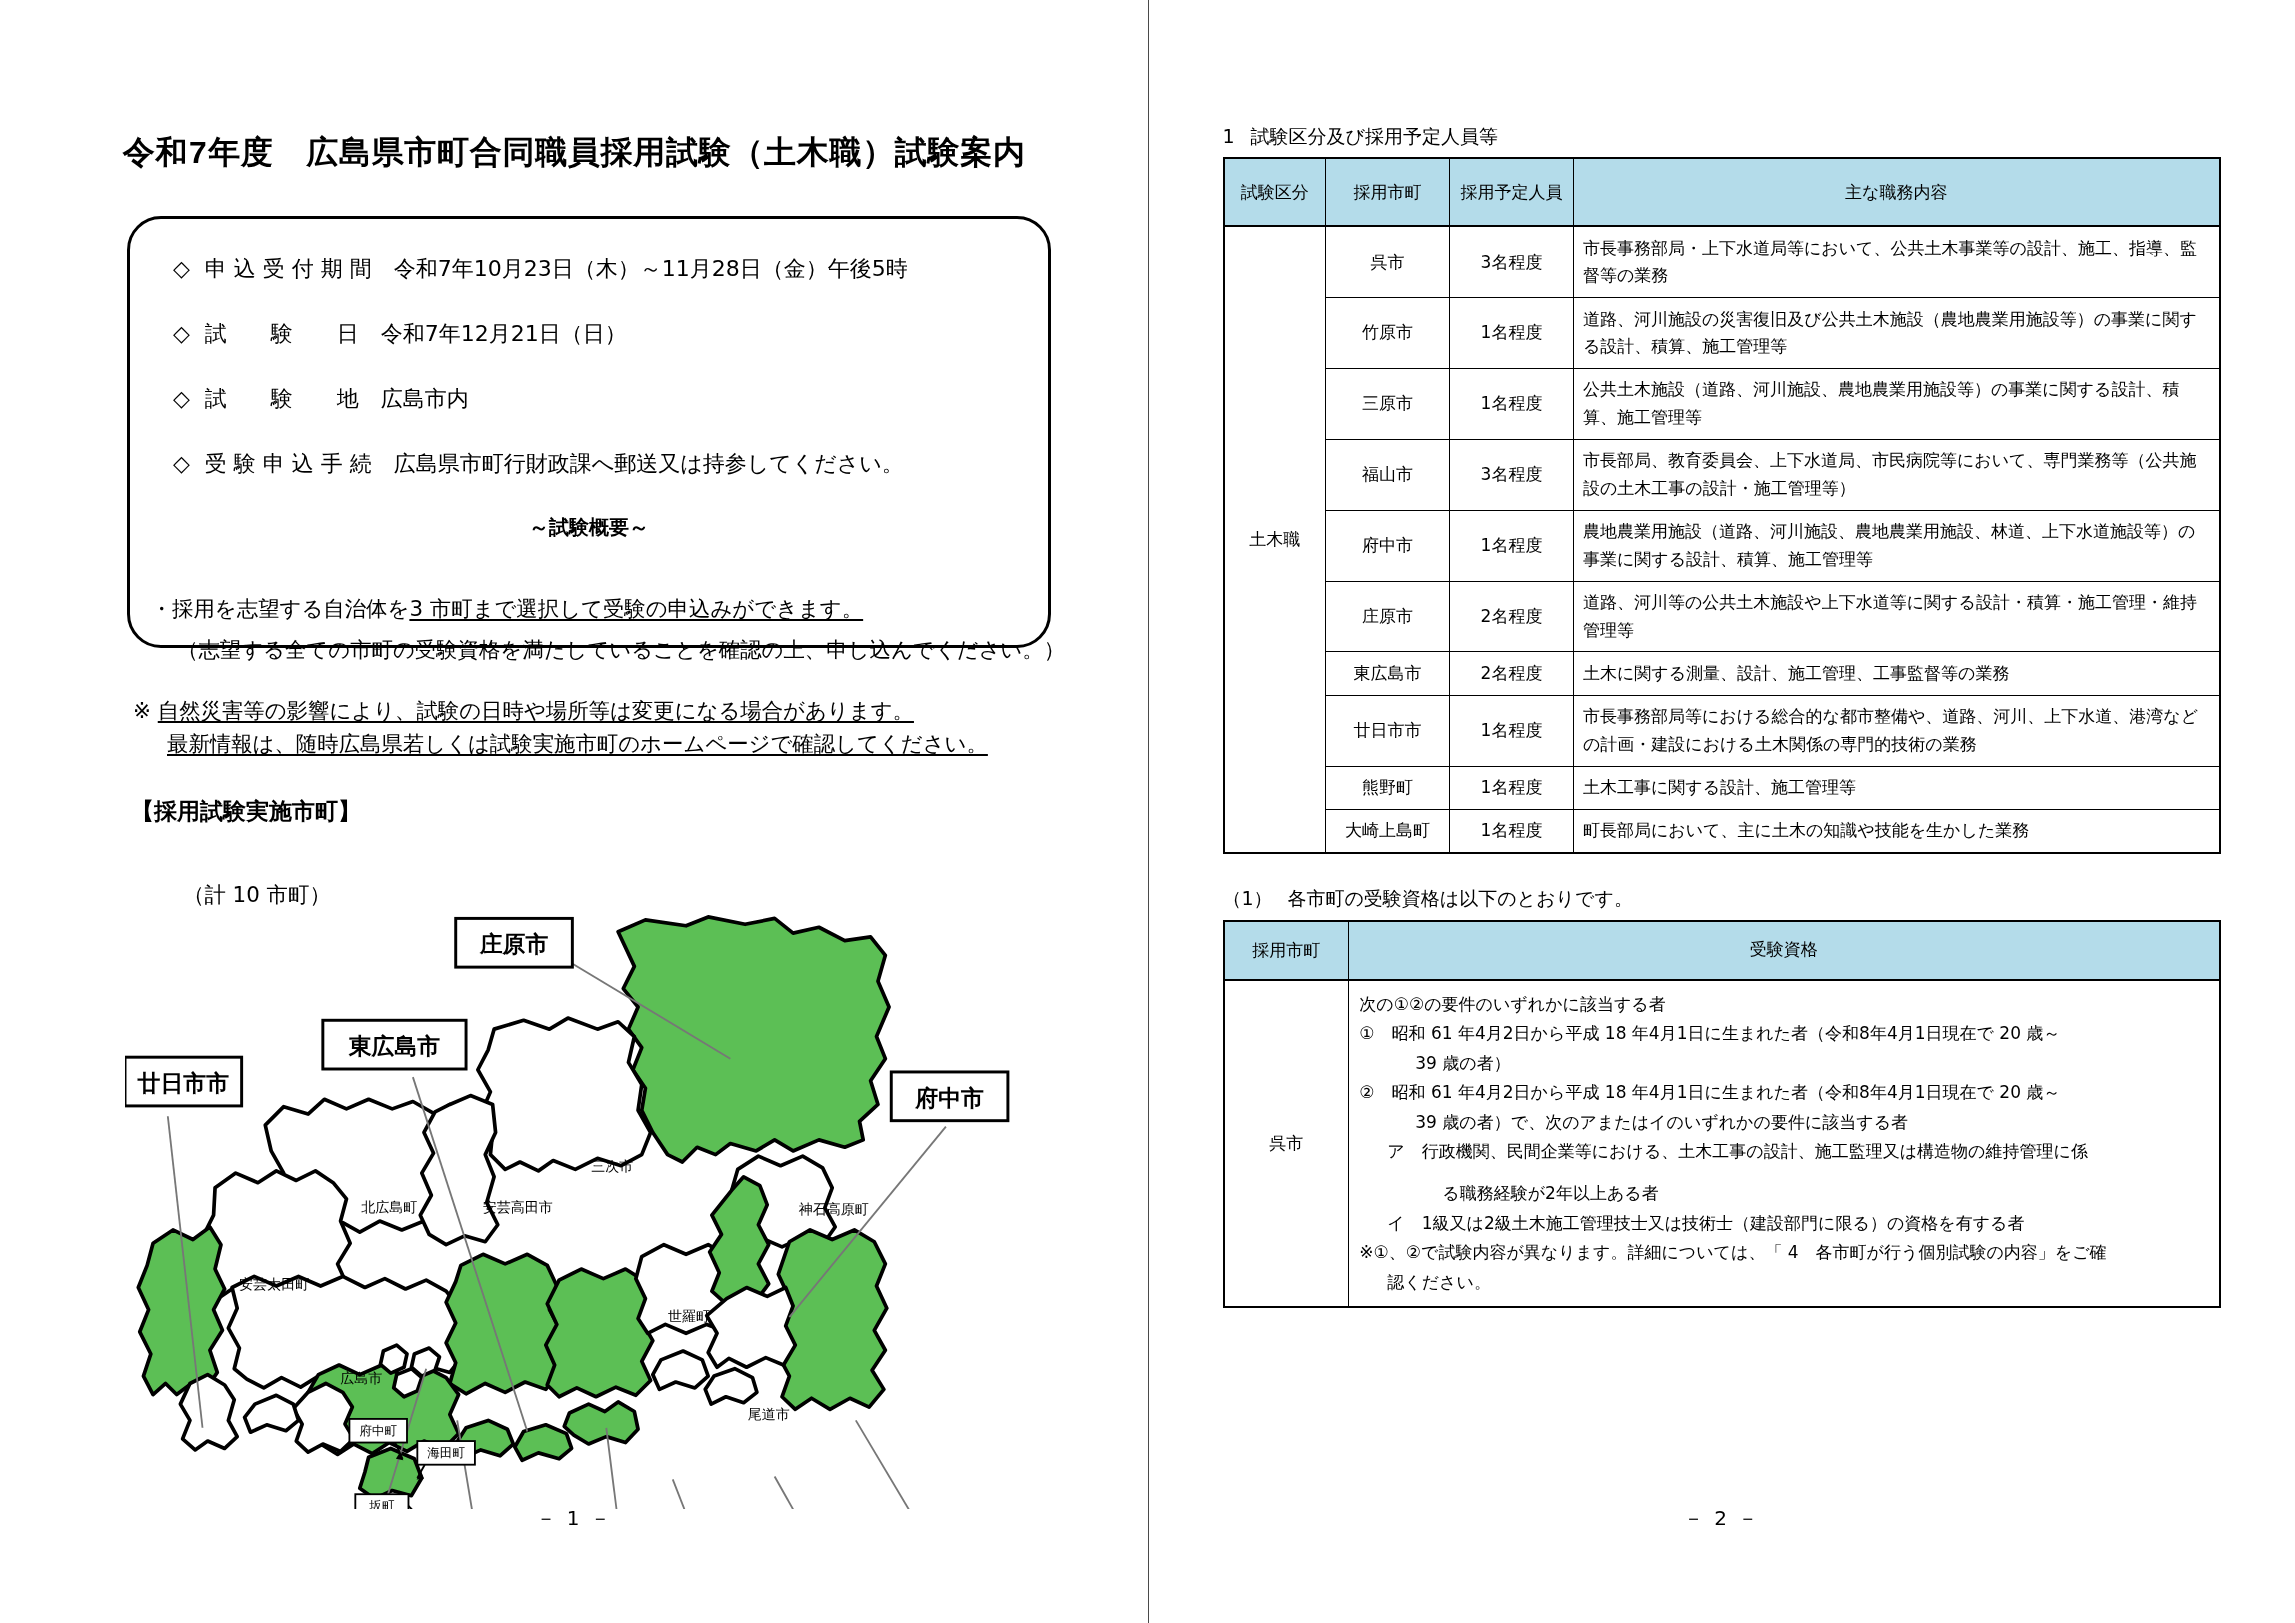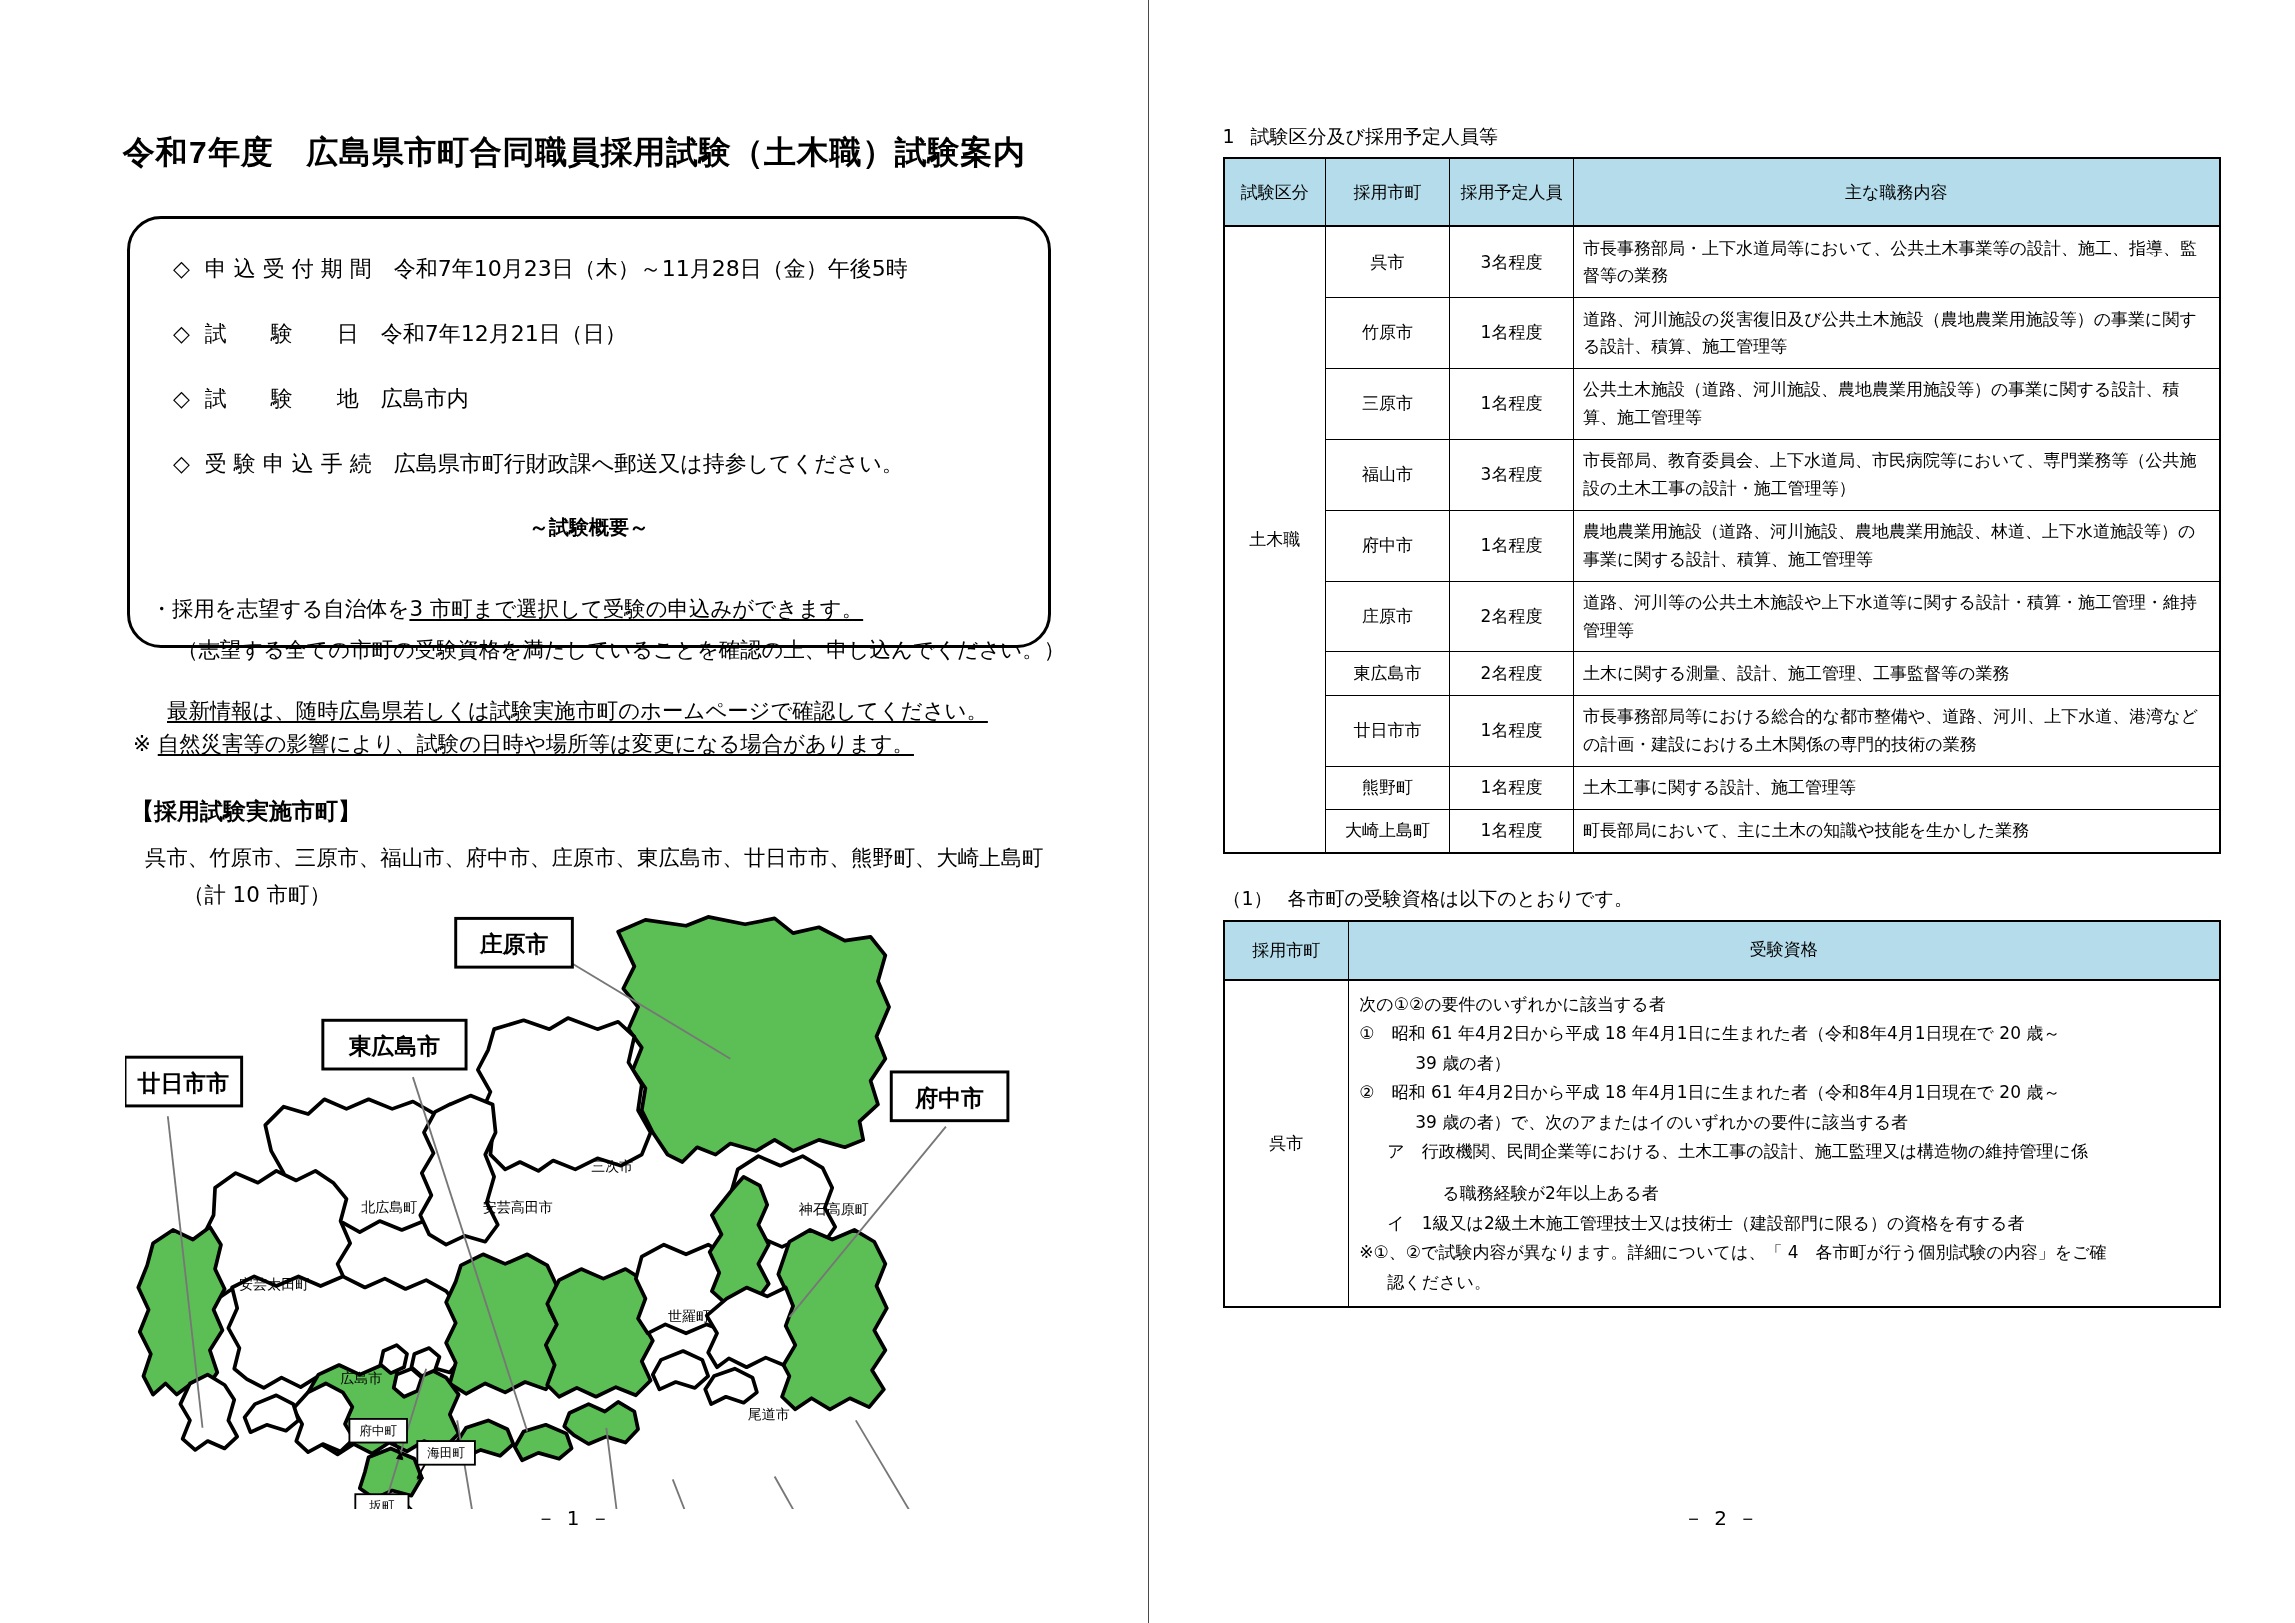--- a/index.html
+++ b/index.html
@@ -178,26 +178,25 @@
       <div class="info-row r4">
         <span class="dia">◇</span><span class="lbl">受 験 申 込 手 続</span><span class="val">広島県市町行財政課へ郵送又は持参してください。</span>
       </div>
 
       <div class="gaiyo-head">～試験概要～</div>
       <div class="gaiyo-l2"><span>・採用を志望する自治体を</span><span class="u">3 市町まで選択して受験の申込みができます。</span></div>
       <div class="gaiyo-l3">（志望する全ての市町の受験資格を満たしていることを確認の上、申し込んでください。）</div>
     </div>
 
     <div class="note">
+      <span class="nl"><span>※</span> <span class="u">自然災害等の影響により、試験の日時や場所等は変更になる場合があります。</span></span>
       <span class="nl nl2"><span class="u">最新情報は、随時広島県若しくは試験実施市町のホームページで確認してください。</span></span>
-      <span class="nl"><span>※</span> <span class="u">自然災害等の影響により、試験の日時や場所等は変更になる場合があります。</span></span>
     </div>
 
     <div class="section-head">【採用試験実施市町】</div>
-    <div class="city-list">呉市、竹原市、三原市、福山市、府中市、庄原市、東広島市、廿日市市、熊野町、大崎上島町</div>
     <div class="city-total">（計 10 市町）</div>
 
     <div class="map-wrap">
       <svg viewBox="0 0 1230 810" xmlns="http://www.w3.org/2000/svg">
         <g id="map-shapes" stroke="#000" stroke-width="5" stroke-linejoin="round">
 
           <path fill="#5cbf55" d="M668 28 L705 12 L760 20 L790 8 L840 18 L880 10 L905 30 L940 22 L975 40 L1010 35 L1030 60 L1020 95 L1035 130 L1018 170 L1030 200 L1010 230 L1020 262 L995 285 L1000 310 L975 320 L940 310 L905 325 L880 310 L855 325 L820 315 L800 330 L775 320 L755 340 L735 330 L715 300 L700 270 L705 240 L688 215 L700 185 L682 160 L695 130 L675 105 L690 75 Z"></path>
 
           <path fill="#ffffff" d="M500 160 L540 148 L575 160 L600 145 L640 160 L668 150 L690 170 L682 205 L700 235 L695 270 L712 300 L700 330 L672 345 L640 335 L610 350 L580 338 L560 352 L535 340 L515 350 L495 330 L498 300 L482 275 L495 245 L478 215 L492 188 Z"></path>
 

